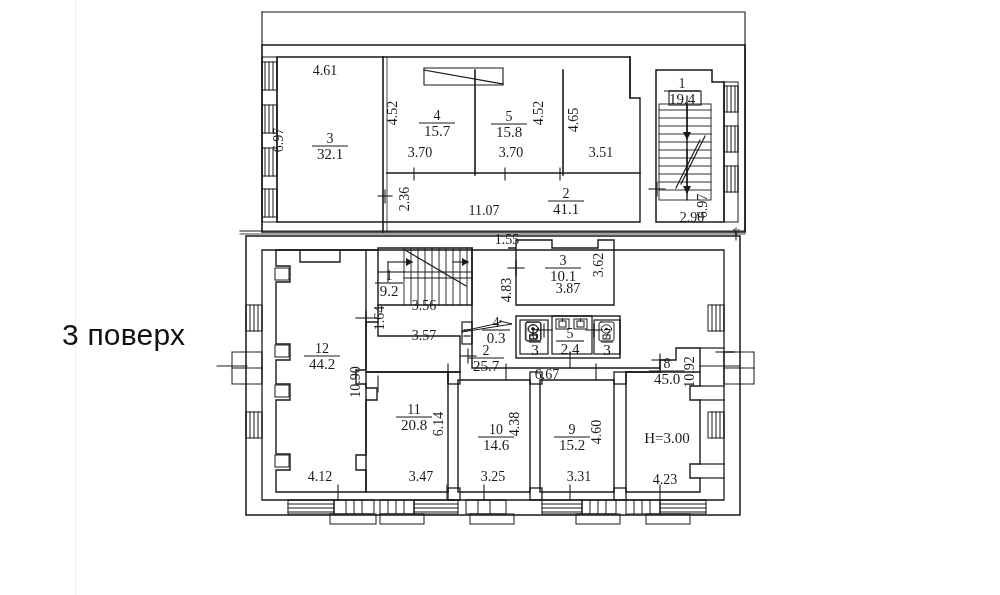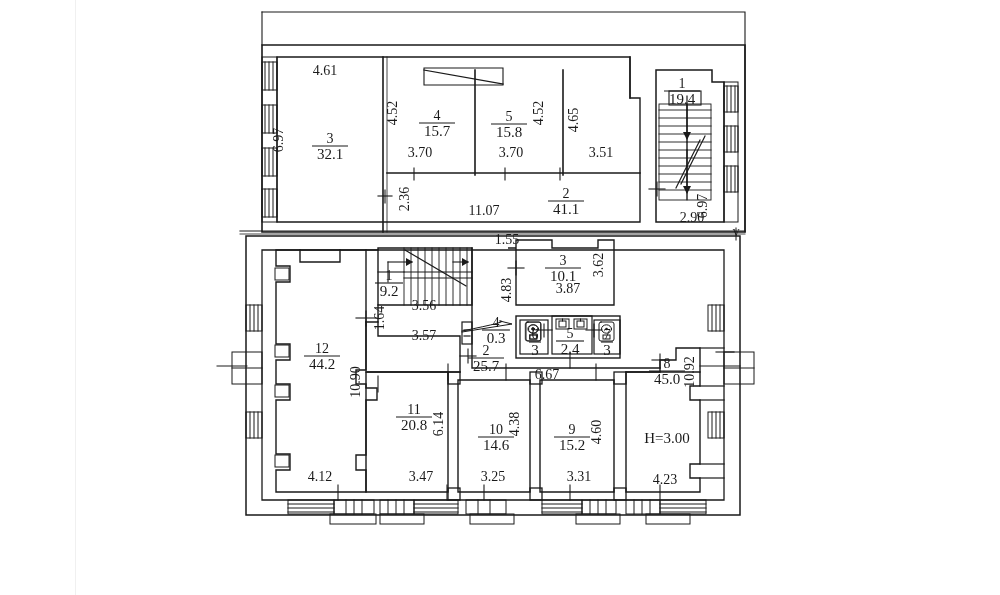--- a/index.html
+++ b/index.html
@@ -636,13 +636,14 @@
         <text x="493" y="481" text-anchor="middle" font-family="Liberation Serif, serif" font-size="14" fill="#1a1a1a">3.25</text>
         <text x="579" y="481" text-anchor="middle" font-family="Liberation Serif, serif" font-size="14" fill="#1a1a1a">3.31</text>
         <text x="665" y="484" text-anchor="middle" font-family="Liberation Serif, serif" font-size="14" fill="#1a1a1a">4.23</text>
       </g>
     <g id="labels-misc">
       <text id="lbl-height" x="667" y="443" text-anchor="middle" font-family="Liberation Serif, serif" font-size="15" fill="#1a1a1a">H=3.00</text>
       <text id="lbl-vmark" x="736" y="236" text-anchor="middle" font-family="Liberation Serif, serif" font-size="10" fill="#1a1a1a">V</text>
     </g>
   </svg>
 
+  <div id="title">3 поверх</div>
 </div>
 
 </body></html>

